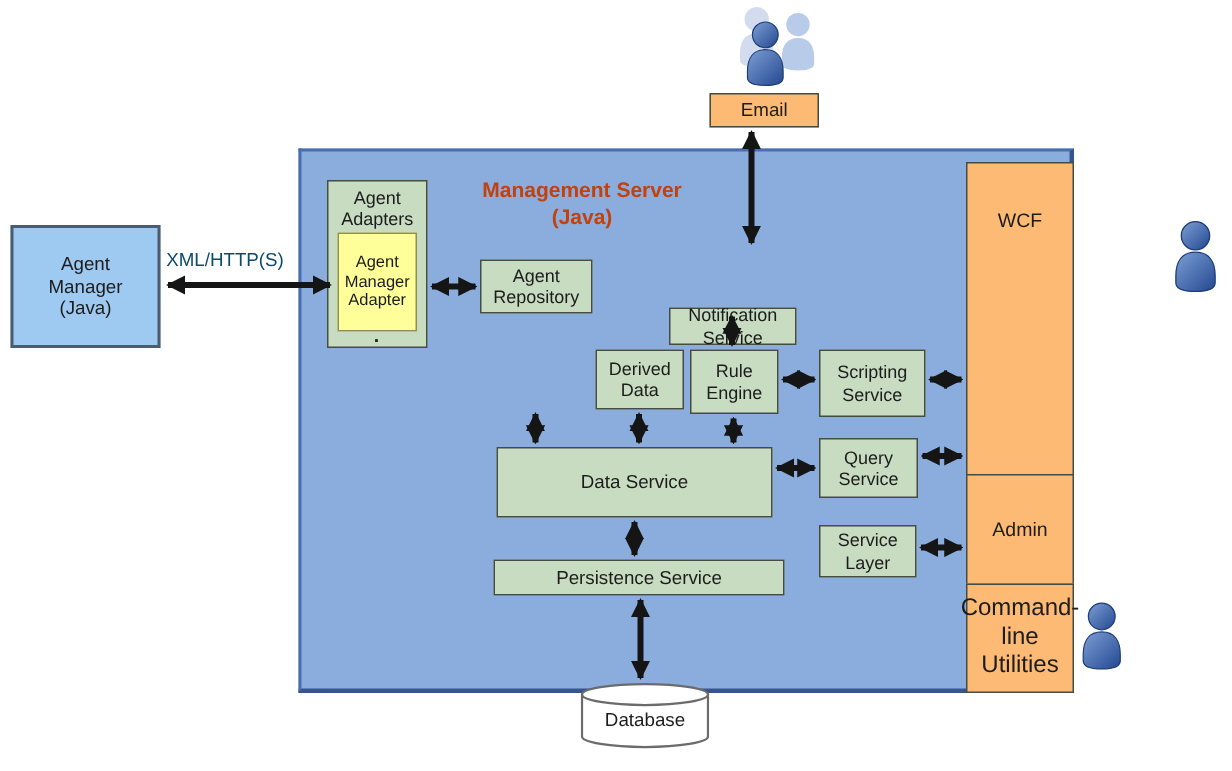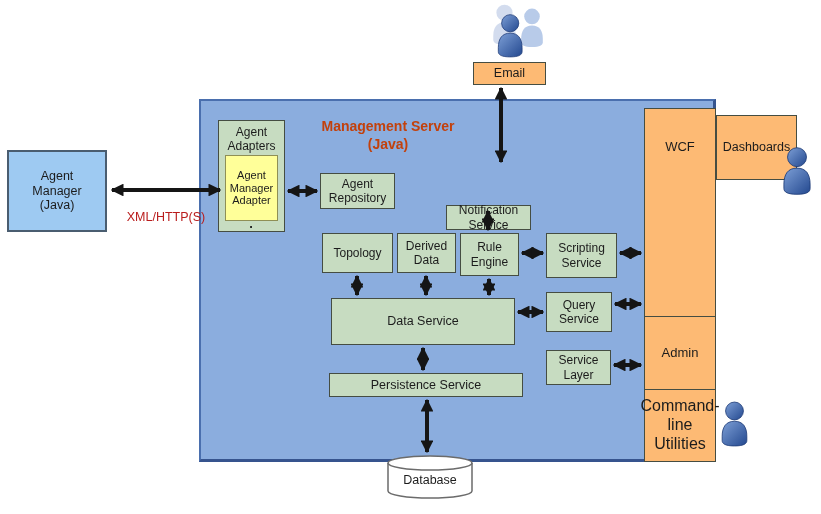--- a/index.html
+++ b/index.html
@@ -40,21 +40,21 @@
   .persistence{left:329px;top:373px;width:194px;height:24px;font-size:12.5px;}
   .wcf{left:644px;top:108px;width:72px;height:209px;align-items:flex-start;padding-top:30px;font-size:13px;z-index:2;}
   .admin{left:644px;top:316px;width:72px;height:74px;font-size:13px;z-index:2;}
   .cli{left:644px;top:389px;width:72px;height:73px;font-size:16px;z-index:2;}
   .dashboards{left:716px;top:115px;width:81px;height:65px;font-size:12.5px;z-index:1;}
   .email{left:473px;top:62px;width:73px;height:23px;font-size:12.5px;z-index:2;}
   .agent-manager{
     left:7px;top:150px;width:100px;height:82px;
     background:#9ecaf2;border:2px solid #4a5d70;font-size:12.5px;
   }
-  .protocol{left:114px;top:166px;width:104px;text-align:center;font-size:12.5px;color:#b91c1c;margin-top:44px;}
+  .protocol{left:98px;top:166px;width:104px;text-align:center;font-size:12.5px;color:#0c4a6e;}
   .arrow-layer{position:absolute;left:0;top:0;width:821px;height:514px;pointer-events:none;z-index:5;}
   .icon{position:absolute;z-index:6;}
   .db-wrap{left:387px;top:455px;width:86px;height:46px;z-index:6;}
   .db-label{position:absolute;left:0;top:18px;width:86px;text-align:center;font-size:12.5px;}
 </style>
 </head>
 <body>
 
 <div class="canvas">
 
@@ -87,41 +87,39 @@
 Adapters</div>
   <div class="box adapter">Agent
 Manager
 Adapter</div>
   <div class="abs adapter-more">.</div>
 
   <div class="box green repo">Agent
 Repository</div>
   <div class="box green notif">Notification
 Service</div>
-  <div class="box green topology">Topology</div>
   <div class="box green derived">Derived
 Data</div>
   <div class="box green rule">Rule
 Engine</div>
   <div class="box green scripting">Scripting
 Service</div>
   <div class="box green dataservice">Data Service</div>
   <div class="box green query">Query
 Service</div>
   <div class="box green slayer">Service
 Layer</div>
   <div class="box green persistence">Persistence Service</div>
 
   <div class="box white wcf">WCF</div>
   <div class="box white admin">Admin</div>
   <div class="box white cli">Command-
 line
 Utilities</div>
 
-  <div class="box white dashboards">Dashboards</div>
   <div class="box white email">Email</div>
 
   <div class="abs db-wrap">
     <svg width="86" height="46" viewBox="0 0 86 46">
       <path d="M1,8 L1,36 A42,7 0 0 0 85,36 L85,8" fill="#ffffff" stroke="#6b6b6b" stroke-width="1.5"></path>
       <ellipse cx="43" cy="8" rx="42" ry="7" fill="#ffffff" stroke="#6b6b6b" stroke-width="1.5"></ellipse>
     </svg>
     <div class="db-label">Database</div>
   </div>
 

